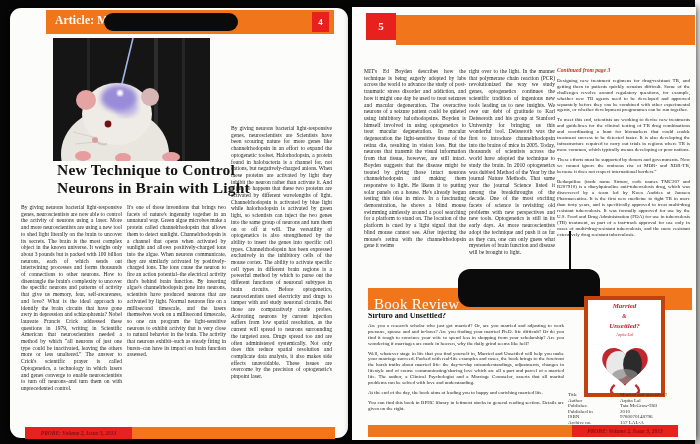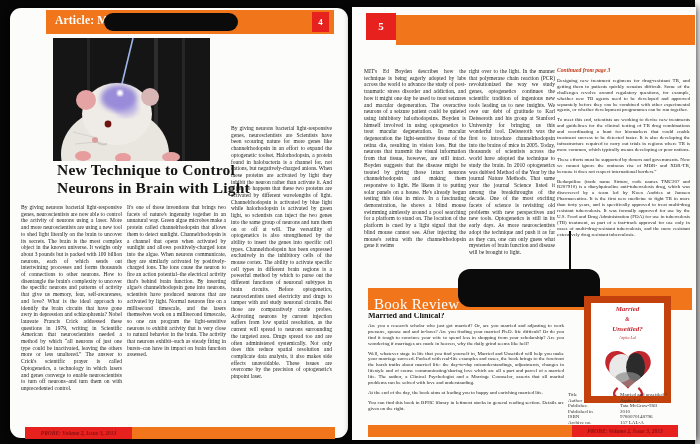--- a/index.html
+++ b/index.html
@@ -42,21 +42,21 @@
             background:var(--orange); }
   .banner-text { position:absolute; left:6px; top:8px; color:#fff; font-size:15px;
                  letter-spacing:.3px; }
 
   .review-heading { font-size:8px; font-weight:bold; color:#111; margin:0 0 3px 0; }
   .review-block { position:absolute; left:16px; top:306px; width:196px; height:110px;
                   overflow:hidden; }
   .review-block p { margin:0 0 4px 0; }
 
   .cover { position:absolute; left:232px; top:289px; width:73px; height:93px;
-           background:#fff; border:7px solid #c2410c; overflow:hidden; text-align:center; }
+           background:#fff; border:4px solid #c2410c; overflow:hidden; text-align:center; }
   .cover-title { color:var(--cover-red); font-style:italic; font-weight:bold;
                  font-size:7px; line-height:7.5px; margin-top:3px; }
   .cover-amp { font-size:5.5px; line-height:5.5px; }
   .cover-author { color:var(--cover-red); font-size:4px; font-style:italic; margin:1px 0; }
   .cover svg { display:block; margin:0 auto; }
 
   .details { position:absolute; left:216px; top:385px; width:122px; font-size:5px;
              line-height:5.6px; color:#333; }
   .details .row { display:grid; grid-template-columns:52px 1fr; }
 
@@ -142,21 +142,21 @@
     </div>
 
     <div class="banner">
       <span class="banner-text">Book Review</span>
     </div>
 
     <div class="redact-line" style="left:217px; top:224px; width:2px; height:40px;"></div>
     <div class="redact blob" style="position:absolute; left:106px; top:262px; width:142px; height:38px;"></div>
 
     <div class="review-block small-col" style="text-align:justify; color:#222;">
-      <p class="review-heading">Married and Clinical?</p>
+      <p class="review-heading">Sirturo and Unsettled?</p>
       <p>Are you a research scholar who just got married? Or, are you married and adjusting to work pressure, spouse and and in-laws? Are you finding your married Ph.D. life difficult? Or do you find it tough to convince your wife to spend less in shopping from your scholarship? Are you wondering if marriages are made in heaven, why the daily grind seems like hell?</p>
       <p>Well, whatever stage in life that you find yourself in, Married and Unsettled will help you make your marriage succeed. Packed with real-life examples and cases, the book brings to the forefront the harsh truths about married life: the day-to-day misunderstandings, adjustments, changes in lifestyle and of course communicating/sharing love which are all a part and parcel of a married life. The author, a Clinical Psychologist and a Marriage Counselor, asserts that all marital problems can be solved with love and understanding.</p>
       <p>At the end of the day, the book aims at leading you to happy and enriching married life.</p>
       <p>You can find this book in BPHC library in leftmost stacks in general reading section. Details are given on the right.</p>
     </div>
 
     <div class="cover">
       <div class="cover-title">Married</div>
       <div class="cover-title cover-amp">&amp;</div>
       <div class="cover-title" style="margin-top:4px;">Unsettled?</div>

